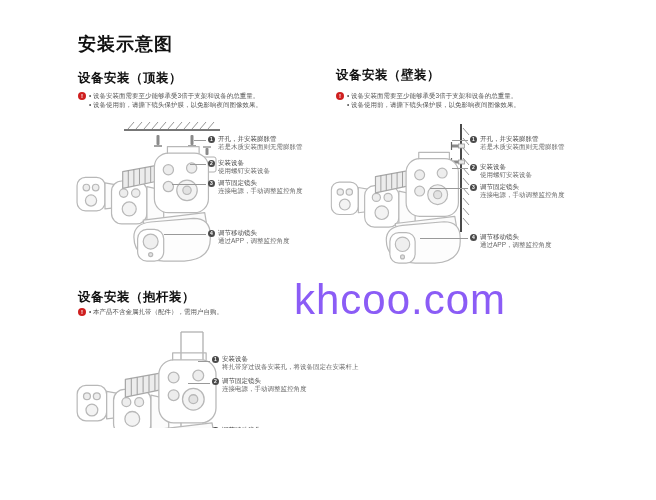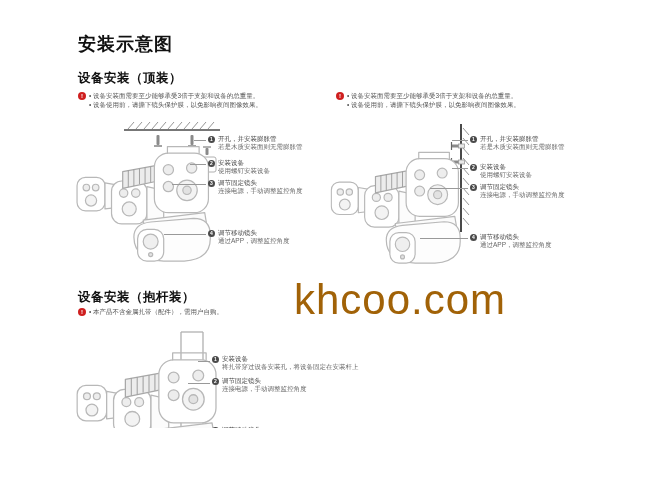--- a/index.html
+++ b/index.html
@@ -21,21 +21,21 @@
   .callout{position:absolute;display:flex;align-items:flex-start;}
   .num-badge{
     flex:0 0 auto;width:7px;height:7px;border-radius:50%;background:#4a4a4a;color:#fff;
     font-size:5px;line-height:7px;text-align:center;font-weight:700;margin-right:3px;margin-top:0.5px;
   }
   .step-lines{display:flex;flex-direction:column;}
   .step-title{font-size:6.5px;line-height:8px;color:#444;white-space:nowrap;}
   .step-desc{font-size:6.5px;line-height:8px;color:#666;white-space:nowrap;}
   .leader{position:absolute;height:1px;background:#999;}
   .watermark{
-    position:absolute;left:294px;top:276px;font-size:42px;color:#a16207;
+    position:absolute;left:294px;top:276px;font-size:42px;color:#8b5cf6;
     letter-spacing:1px;font-weight:400;user-select:none;
   }
   .diagram-svg{position:absolute;}
   .hidden-defs{position:absolute;width:0;height:0;overflow:hidden;}
 </style>
 </head>
 <body>
 
 <div class="page">
 
@@ -152,20 +152,21 @@
     </span>
   </div>
   <div class="callout" style="left:208px;top:229px;">
     <span class="num-badge">4</span>
     <span class="step-lines">
       <span class="step-title">调节移动镜头</span>
       <span class="step-desc">通过APP，调整监控角度</span>
     </span>
   </div>
 
+  <div class="sec-title" style="left:336px;top:67px;">设备安装（壁装）</div>
 
   <div class="notes" style="left:336px;top:92px;">
     <span class="warn-icon"></span>
     <div class="note-lines">
       <div class="note-line">设备安装面需要至少能够承受3倍于支架和设备的总重量。</div>
       <div class="note-line">设备使用前，请撕下镜头保护膜，以免影响夜间图像效果。</div>
     </div>
   </div>
 
   <svg class="diagram-svg" style="left:450px;top:124px;" width="30" height="112" viewBox="0 0 30 112">

